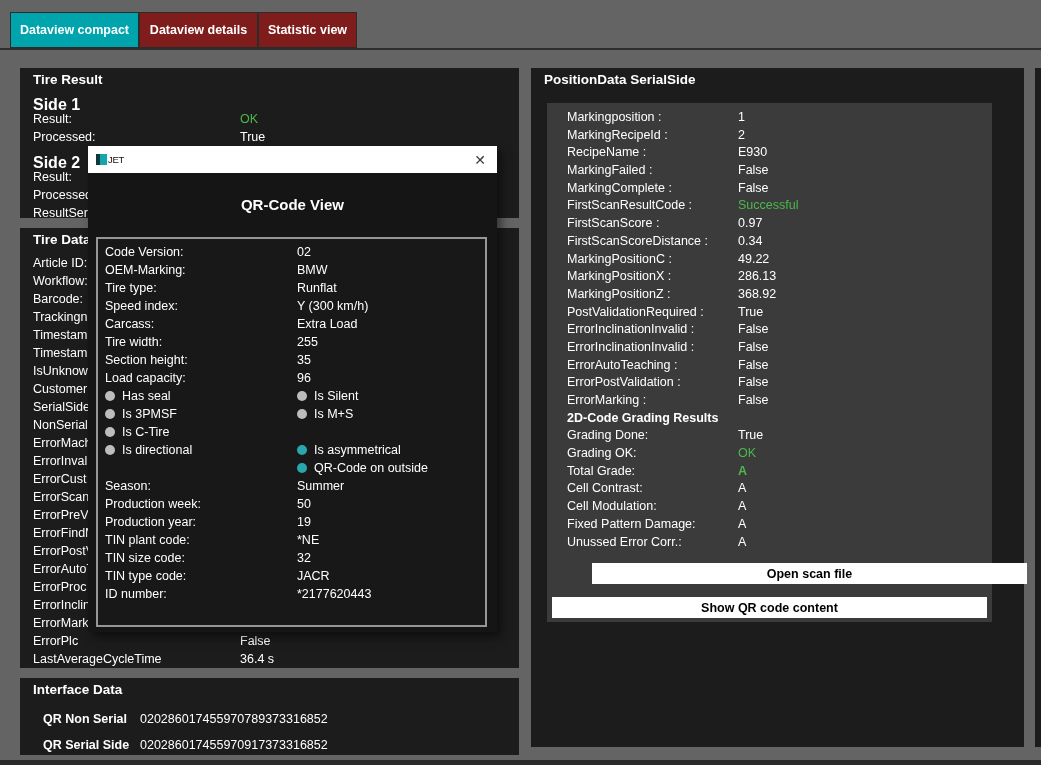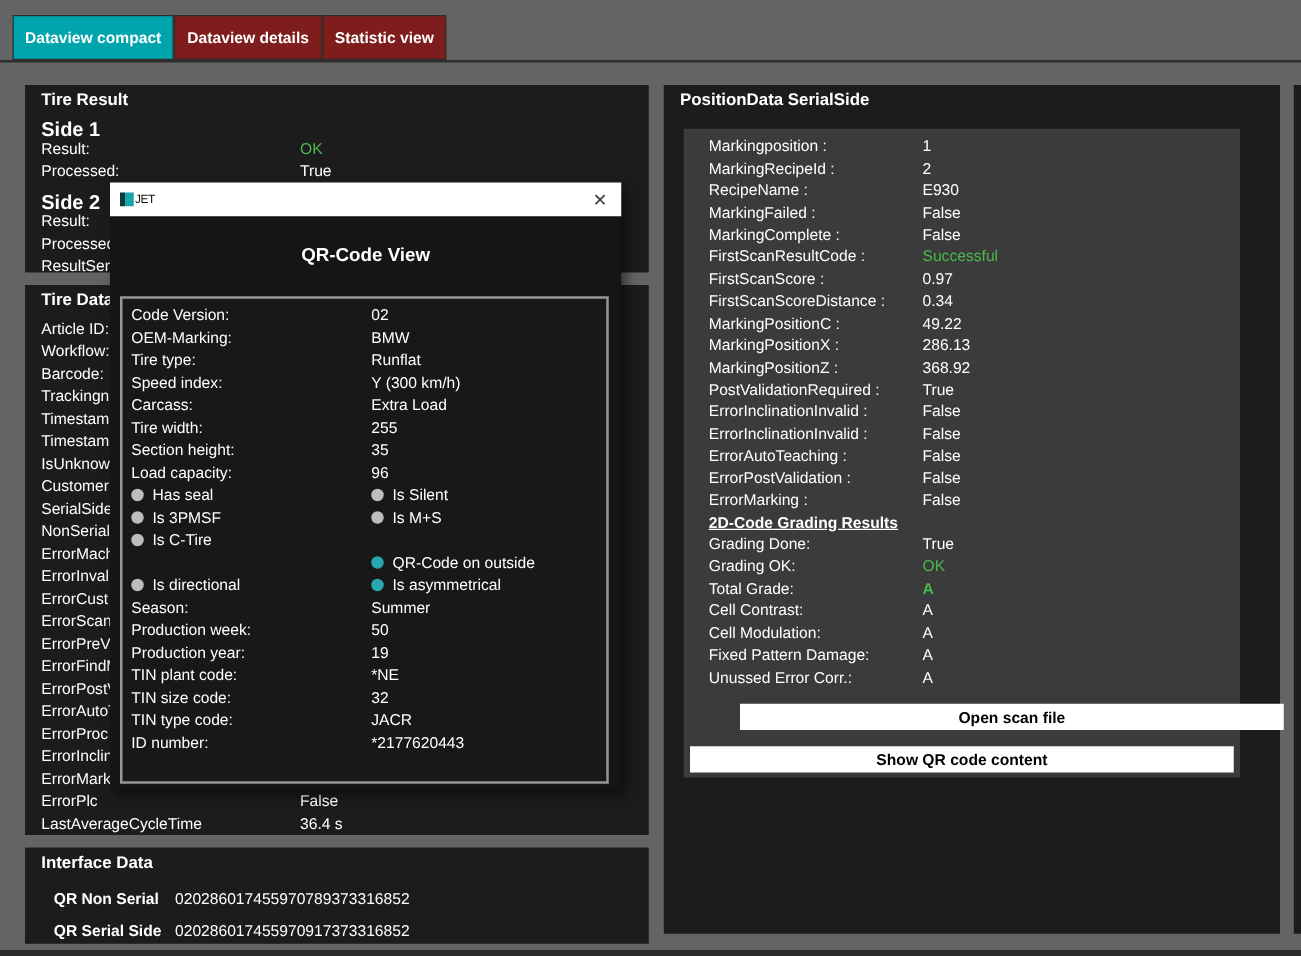--- a/index.html
+++ b/index.html
@@ -34,21 +34,21 @@
   .green{color:#4cb84c;}
   .bold{font-weight:bold;}
   
   #interface-data .kv-row{height:26px;line-height:26px;font-size:12.5px;}
   #interface-data .kv-row .lbl{padding-left:23px;width:97px;font-weight:bold;line-height:26px;}
   
   #pd-box{position:absolute;left:16px;top:35px;width:445px;height:519px;background:#3b3b3b;}
   #pd-rows{padding:7px 0 0 20px;}
   #pd-rows .kv-row{height:17.7px;font-size:12.5px;}
   #pd-rows .kv-row .lbl{padding-left:0;width:171px;}
-  #pd-rows .kv-row.heading .lbl{font-weight:bold;width:auto;text-decoration:underline;}
+  #pd-rows .kv-row.heading .lbl{font-weight:bold;width:auto;}
   .pd-btn{
     position:absolute;left:5px;width:435px;height:21px;background:#ffffff;color:#000;
     border:none;font-weight:bold;font-size:12.5px;font-family:"Liberation Sans",sans-serif;
     display:flex;align-items:center;justify-content:center;cursor:pointer;
   }
   #pd-btn-0{top:460px;margin-left:40px;}
   #pd-btn-1{top:494px;}
   
   #qr-dialog{
     position:absolute;left:88px;top:146px;width:409px;height:486px;
@@ -192,22 +192,22 @@
       <div class="dlg-row"><span class="lbl">OEM-Marking:</span><span class="val">BMW</span></div>
       <div class="dlg-row"><span class="lbl">Tire type:</span><span class="val">Runflat</span></div>
       <div class="dlg-row"><span class="lbl">Speed index:</span><span class="val">Y (300 km/h)</span></div>
       <div class="dlg-row"><span class="lbl">Carcass:</span><span class="val">Extra Load</span></div>
       <div class="dlg-row"><span class="lbl">Tire width:</span><span class="val">255</span></div>
       <div class="dlg-row"><span class="lbl">Section height:</span><span class="val">35</span></div>
       <div class="dlg-row"><span class="lbl">Load capacity:</span><span class="val">96</span></div>
       <div class="dlg-row"><span class="ind-cell left"><span class="ind-dot"></span><span>Has seal</span></span><span class="ind-cell right"><span class="ind-dot"></span><span>Is Silent</span></span></div>
       <div class="dlg-row"><span class="ind-cell left"><span class="ind-dot"></span><span>Is 3PMSF</span></span><span class="ind-cell right"><span class="ind-dot"></span><span>Is M+S</span></span></div>
       <div class="dlg-row"><span class="ind-cell left"><span class="ind-dot"></span><span>Is C-Tire</span></span><span class="ind-cell right"></span></div>
+      <div class="dlg-row"><span class="ind-cell left"><span class="ind-dot"></span><span>Is directional</span></span><span class="ind-cell right"><span class="ind-dot on"></span><span>Is asymmetrical</span></span></div>
       <div class="dlg-row"><span class="ind-cell left"></span><span class="ind-cell right"><span class="ind-dot on"></span><span>QR-Code on outside</span></span></div>
-      <div class="dlg-row"><span class="ind-cell left"><span class="ind-dot"></span><span>Is directional</span></span><span class="ind-cell right"><span class="ind-dot on"></span><span>Is asymmetrical</span></span></div>
       <div class="dlg-row"><span class="lbl">Season:</span><span class="val">Summer</span></div>
       <div class="dlg-row"><span class="lbl">Production week:</span><span class="val">50</span></div>
       <div class="dlg-row"><span class="lbl">Production year:</span><span class="val">19</span></div>
       <div class="dlg-row"><span class="lbl">TIN plant code:</span><span class="val">*NE</span></div>
       <div class="dlg-row"><span class="lbl">TIN size code:</span><span class="val">32</span></div>
       <div class="dlg-row"><span class="lbl">TIN type code:</span><span class="val">JACR</span></div>
       <div class="dlg-row"><span class="lbl">ID number:</span><span class="val">*2177620443</span></div>
     </div>
 </div>
 

